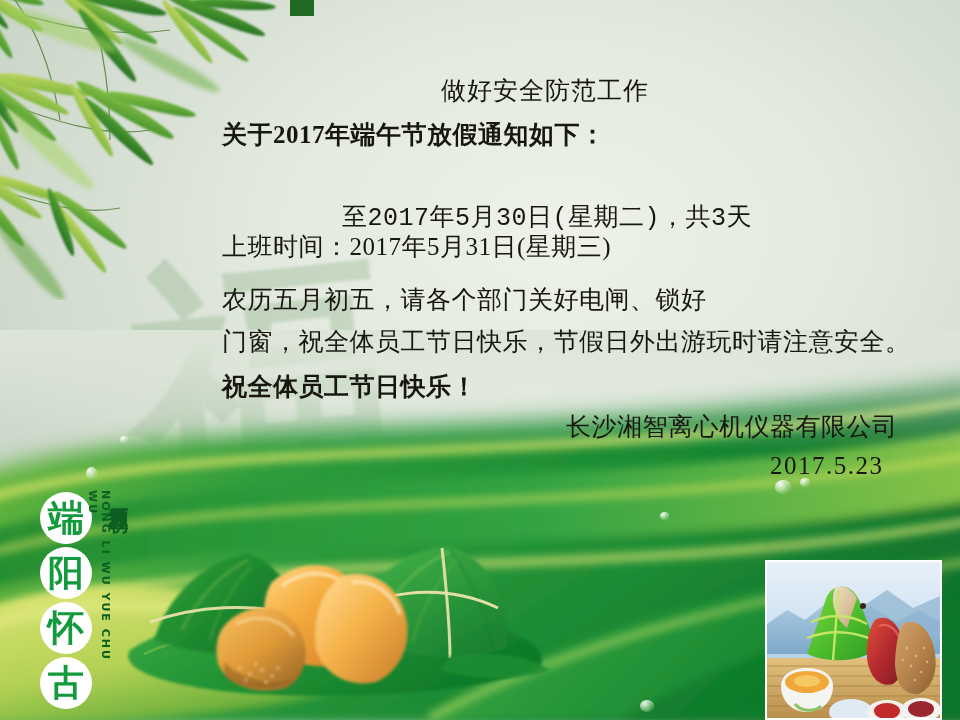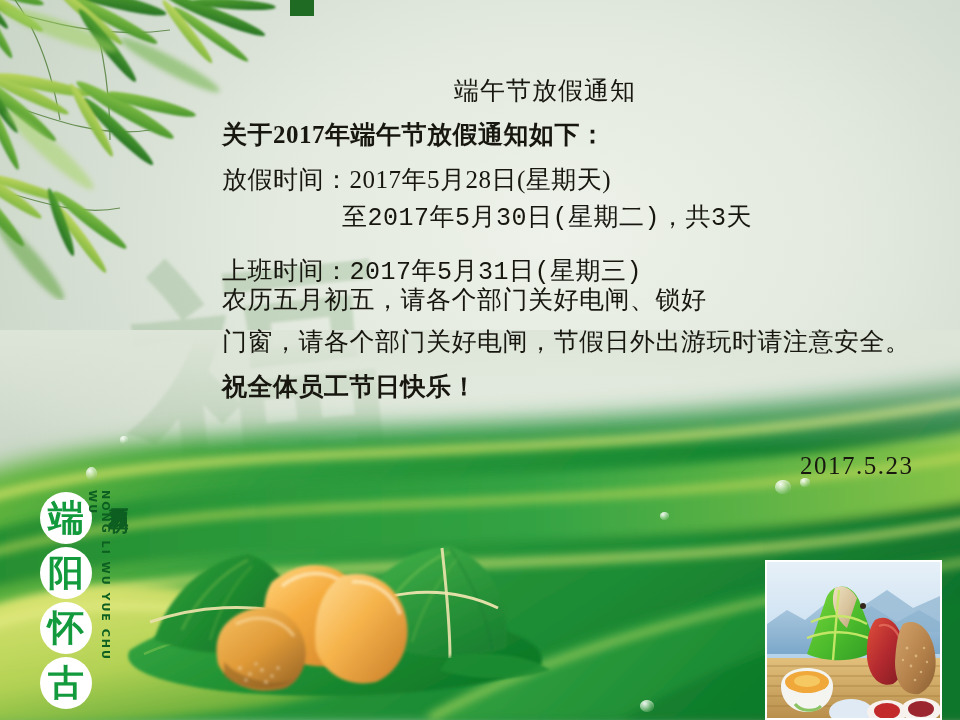--- a/index.html
+++ b/index.html
@@ -524,25 +524,25 @@
 
         <ellipse cx="84" cy="150" rx="22" ry="13" fill="#dfeaf4"></ellipse>
         <ellipse cx="120" cy="150" rx="20" ry="12" fill="#f6f1ec"></ellipse>
         <ellipse cx="120" cy="149" rx="13" ry="8" fill="#c22a2c"></ellipse>
         <ellipse cx="154" cy="148" rx="20" ry="12" fill="#f8f2ee"></ellipse>
         <ellipse cx="154" cy="147" rx="13" ry="8" fill="#9b2630"></ellipse>
       </svg>
     </div>
   </div>
 
-  <div class="doc-title">端午节放假通知</div>
+  <div class="doc-title">做好安全防范工作</div>
 
   <div class="body-line" style="top:118px;font-weight:bold;">关于2017年端午节放假通知如下：</div>
-  <div class="body-line" style="top:163px;">放假时间：2017年5月28日(星期天)</div>
   <div class="body-line" style="top:200px;left:342px;font-family:Liberation Mono, monospace;">至2017年5月30日(星期二)，共3天</div>
-  <div class="body-line" style="top:254px;font-family:Liberation Mono, monospace;">上班时间：2017年5月31日(星期三)</div>
+  <div class="body-line" style="top:230px;">上班时间：2017年5月31日(星期三)</div>
   <div class="body-line" style="top:283px;">农历五月初五，请各个部门关好电闸、锁好</div>
-  <div class="body-line" style="top:325px;">门窗，请各个部门关好电闸，节假日外出游玩时请注意安全。</div>
+  <div class="body-line" style="top:325px;">门窗，祝全体员工节日快乐，节假日外出游玩时请注意安全。</div>
   <div class="body-line" style="top:370px;font-weight:bold;">祝全体员工节日快乐！</div>
 
-  <div class="sign-line" style="top:452px;left:800px;letter-spacing:1.5px;">2017.5.23</div>
+  <div class="sign-line" style="top:410px;left:566px;">长沙湘智离心机仪器有限公司</div>
+  <div class="sign-line" style="top:452px;left:770px;letter-spacing:1.5px;">2017.5.23</div>
 
 </div>
 
 </body></html>

